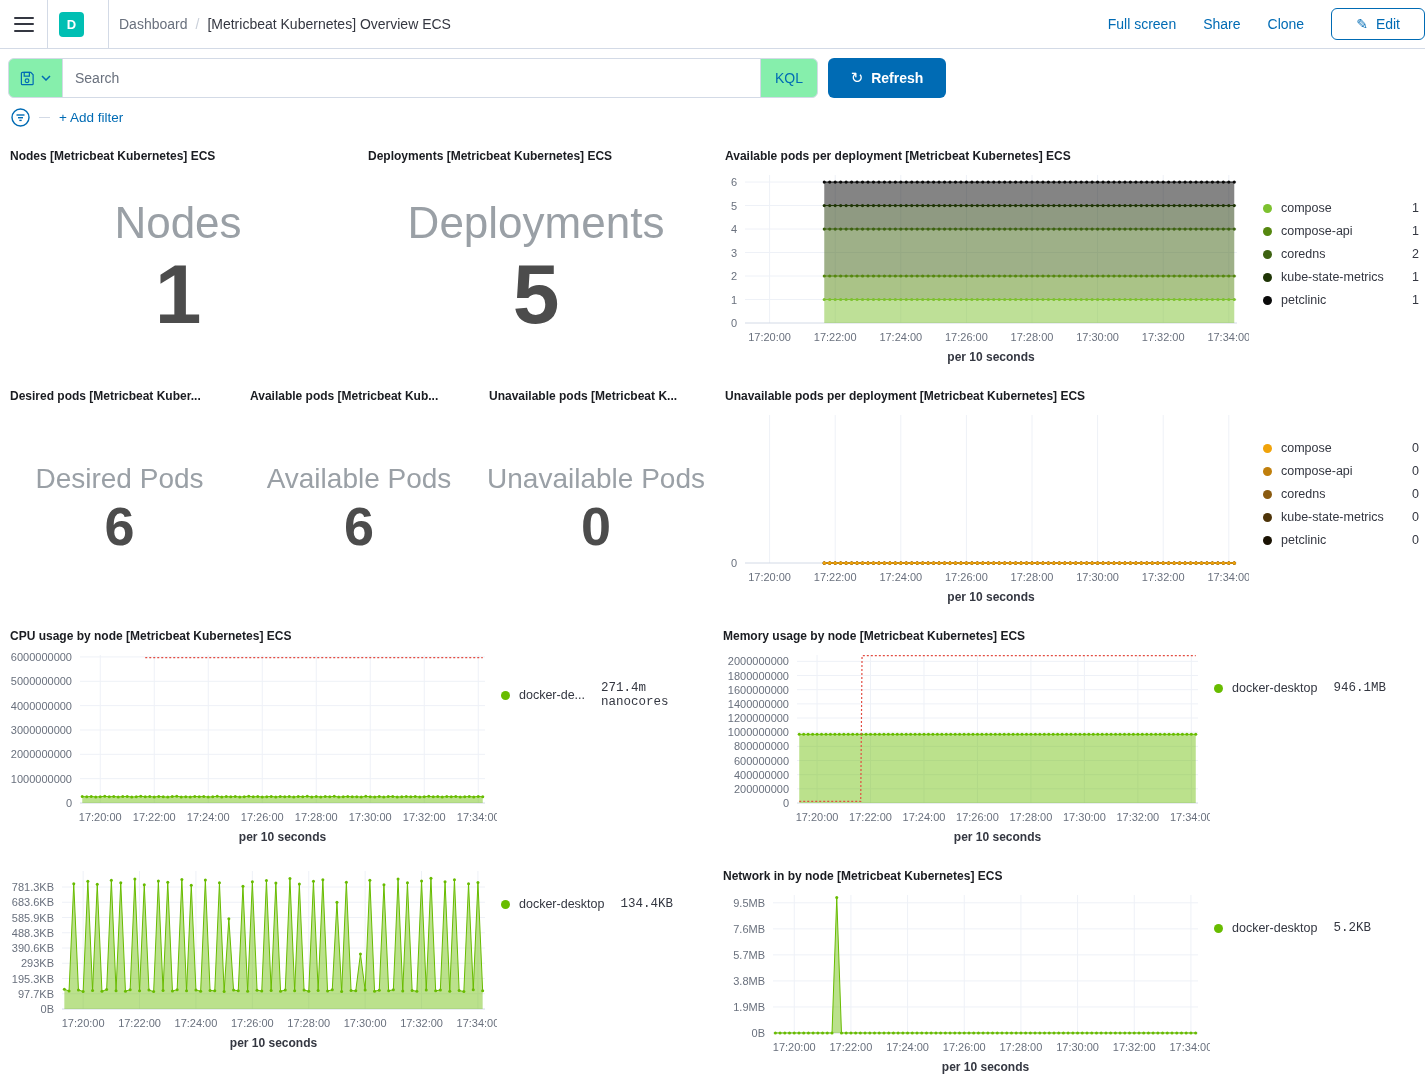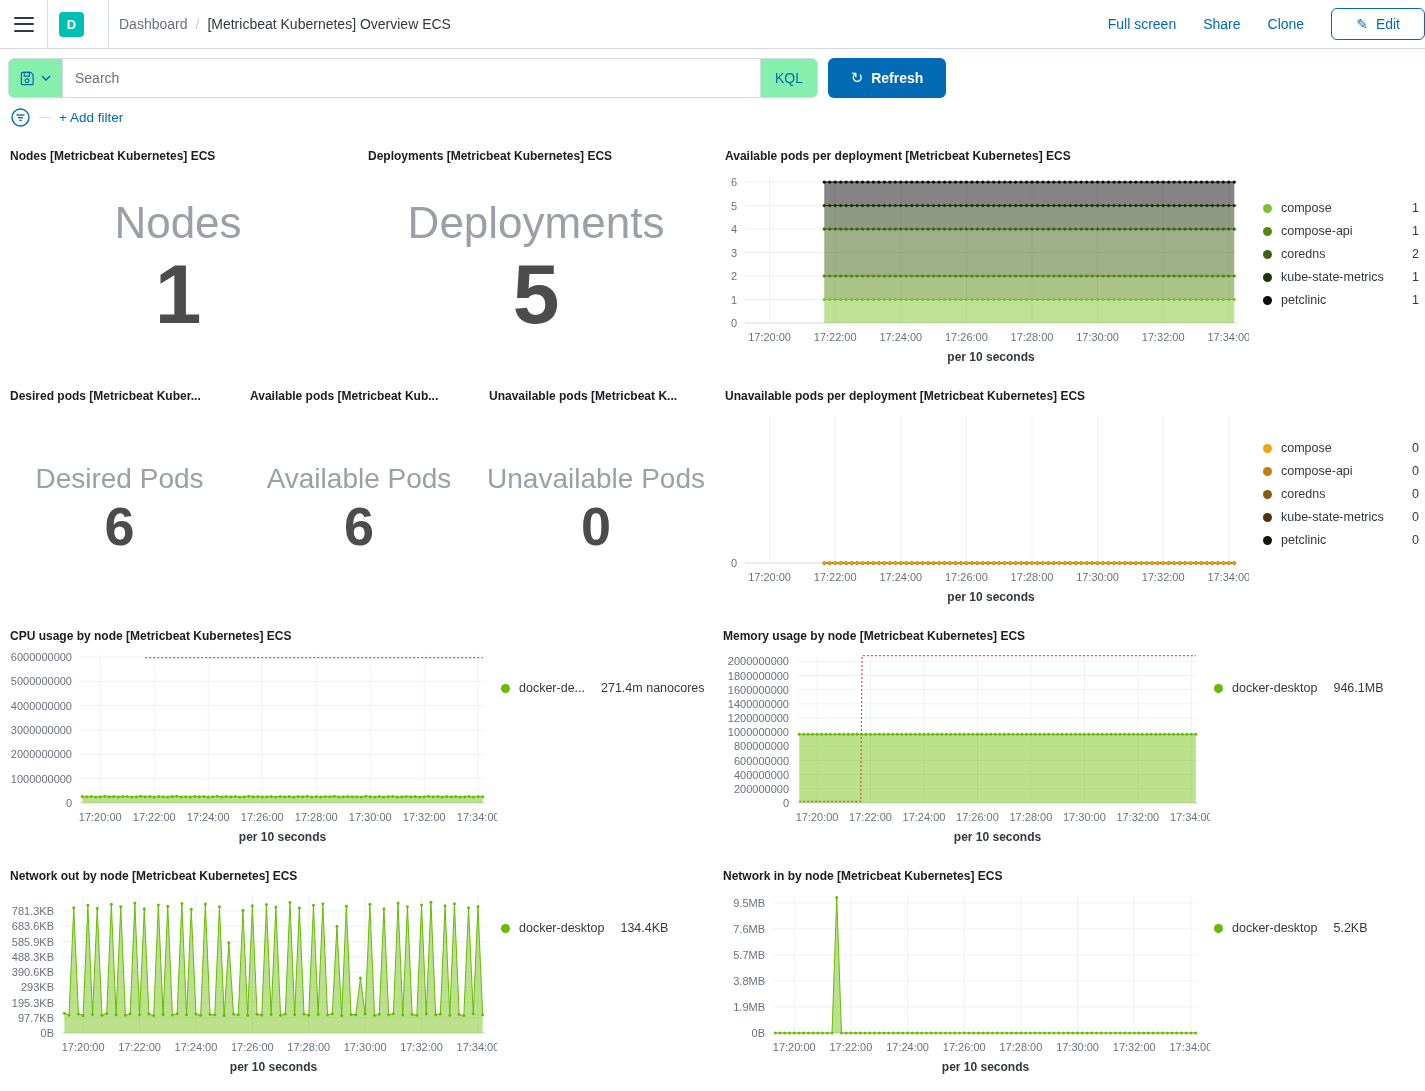--- a/index.html
+++ b/index.html
@@ -57,21 +57,21 @@
   .tick { font-size:11px; fill:#69707d; }
   .xlabel { font-size:12px; font-weight:700; fill:#343741; }
 
   .legend-col { width:176px; padding:36px 6px 0 14px; }
   .legend-inline { width:215px; padding:36px 0 0 4px; }
   .lg-row { display:flex; align-items:center; margin-bottom:9px; font-size:12.5px; color:#343741; cursor:pointer; }
   .lg-dot { width:9px; height:9px; border-radius:50%; margin-right:9px; flex:0 0 9px; }
   .legend-col .lg-label { flex:1; overflow:hidden; text-overflow:ellipsis; white-space:nowrap; }
   .legend-col .lg-val { margin-left:8px; }
   .legend-inline .lg-label { flex:0 0 auto; }
-  .legend-inline .lg-val { margin-left:16px; }
+  .legend-inline .lg-val { margin-left:16px;font-family:Liberation Mono, monospace; }
 </style>
 </head>
 <body>
 
 <div class="topbar">
   <div class="burger">
       <span></span>
       <span></span>
       <span></span>
     </div>
@@ -1351,21 +1351,20 @@
           <div class="lg-row">
             <span class="lg-dot" style="background: rgb(104, 188, 0);"></span>
             <span class="lg-label">docker-desktop</span>
             <span class="lg-val">946.1MB</span>
           </div>
         </div>
     </div>
   </div>
 
   <div class="panel" style="left:0;top:724px;width:712px;height:226px">
-    <div class="ptitle">Network out by node [Metricbeat Kubernetes] ECS</div>
     <div class="chart-wrap">
       <div class="plot">
           <svg width="497" height="200" viewBox="0 0 497 200">
             <line x1="83.15" x2="83.15" y1="10" y2="148" stroke="#eef1f7"></line>
             <text x="83.15" y="166" text-anchor="middle" class="tick">17:20:00</text>
             <line x1="139.55" x2="139.55" y1="10" y2="148" stroke="#eef1f7"></line>
             <text x="139.55" y="166" text-anchor="middle" class="tick">17:22:00</text>
             <line x1="195.95" x2="195.95" y1="10" y2="148" stroke="#eef1f7"></line>
             <text x="195.95" y="166" text-anchor="middle" class="tick">17:24:00</text>
             <line x1="252.35" x2="252.35" y1="10" y2="148" stroke="#eef1f7"></line>

